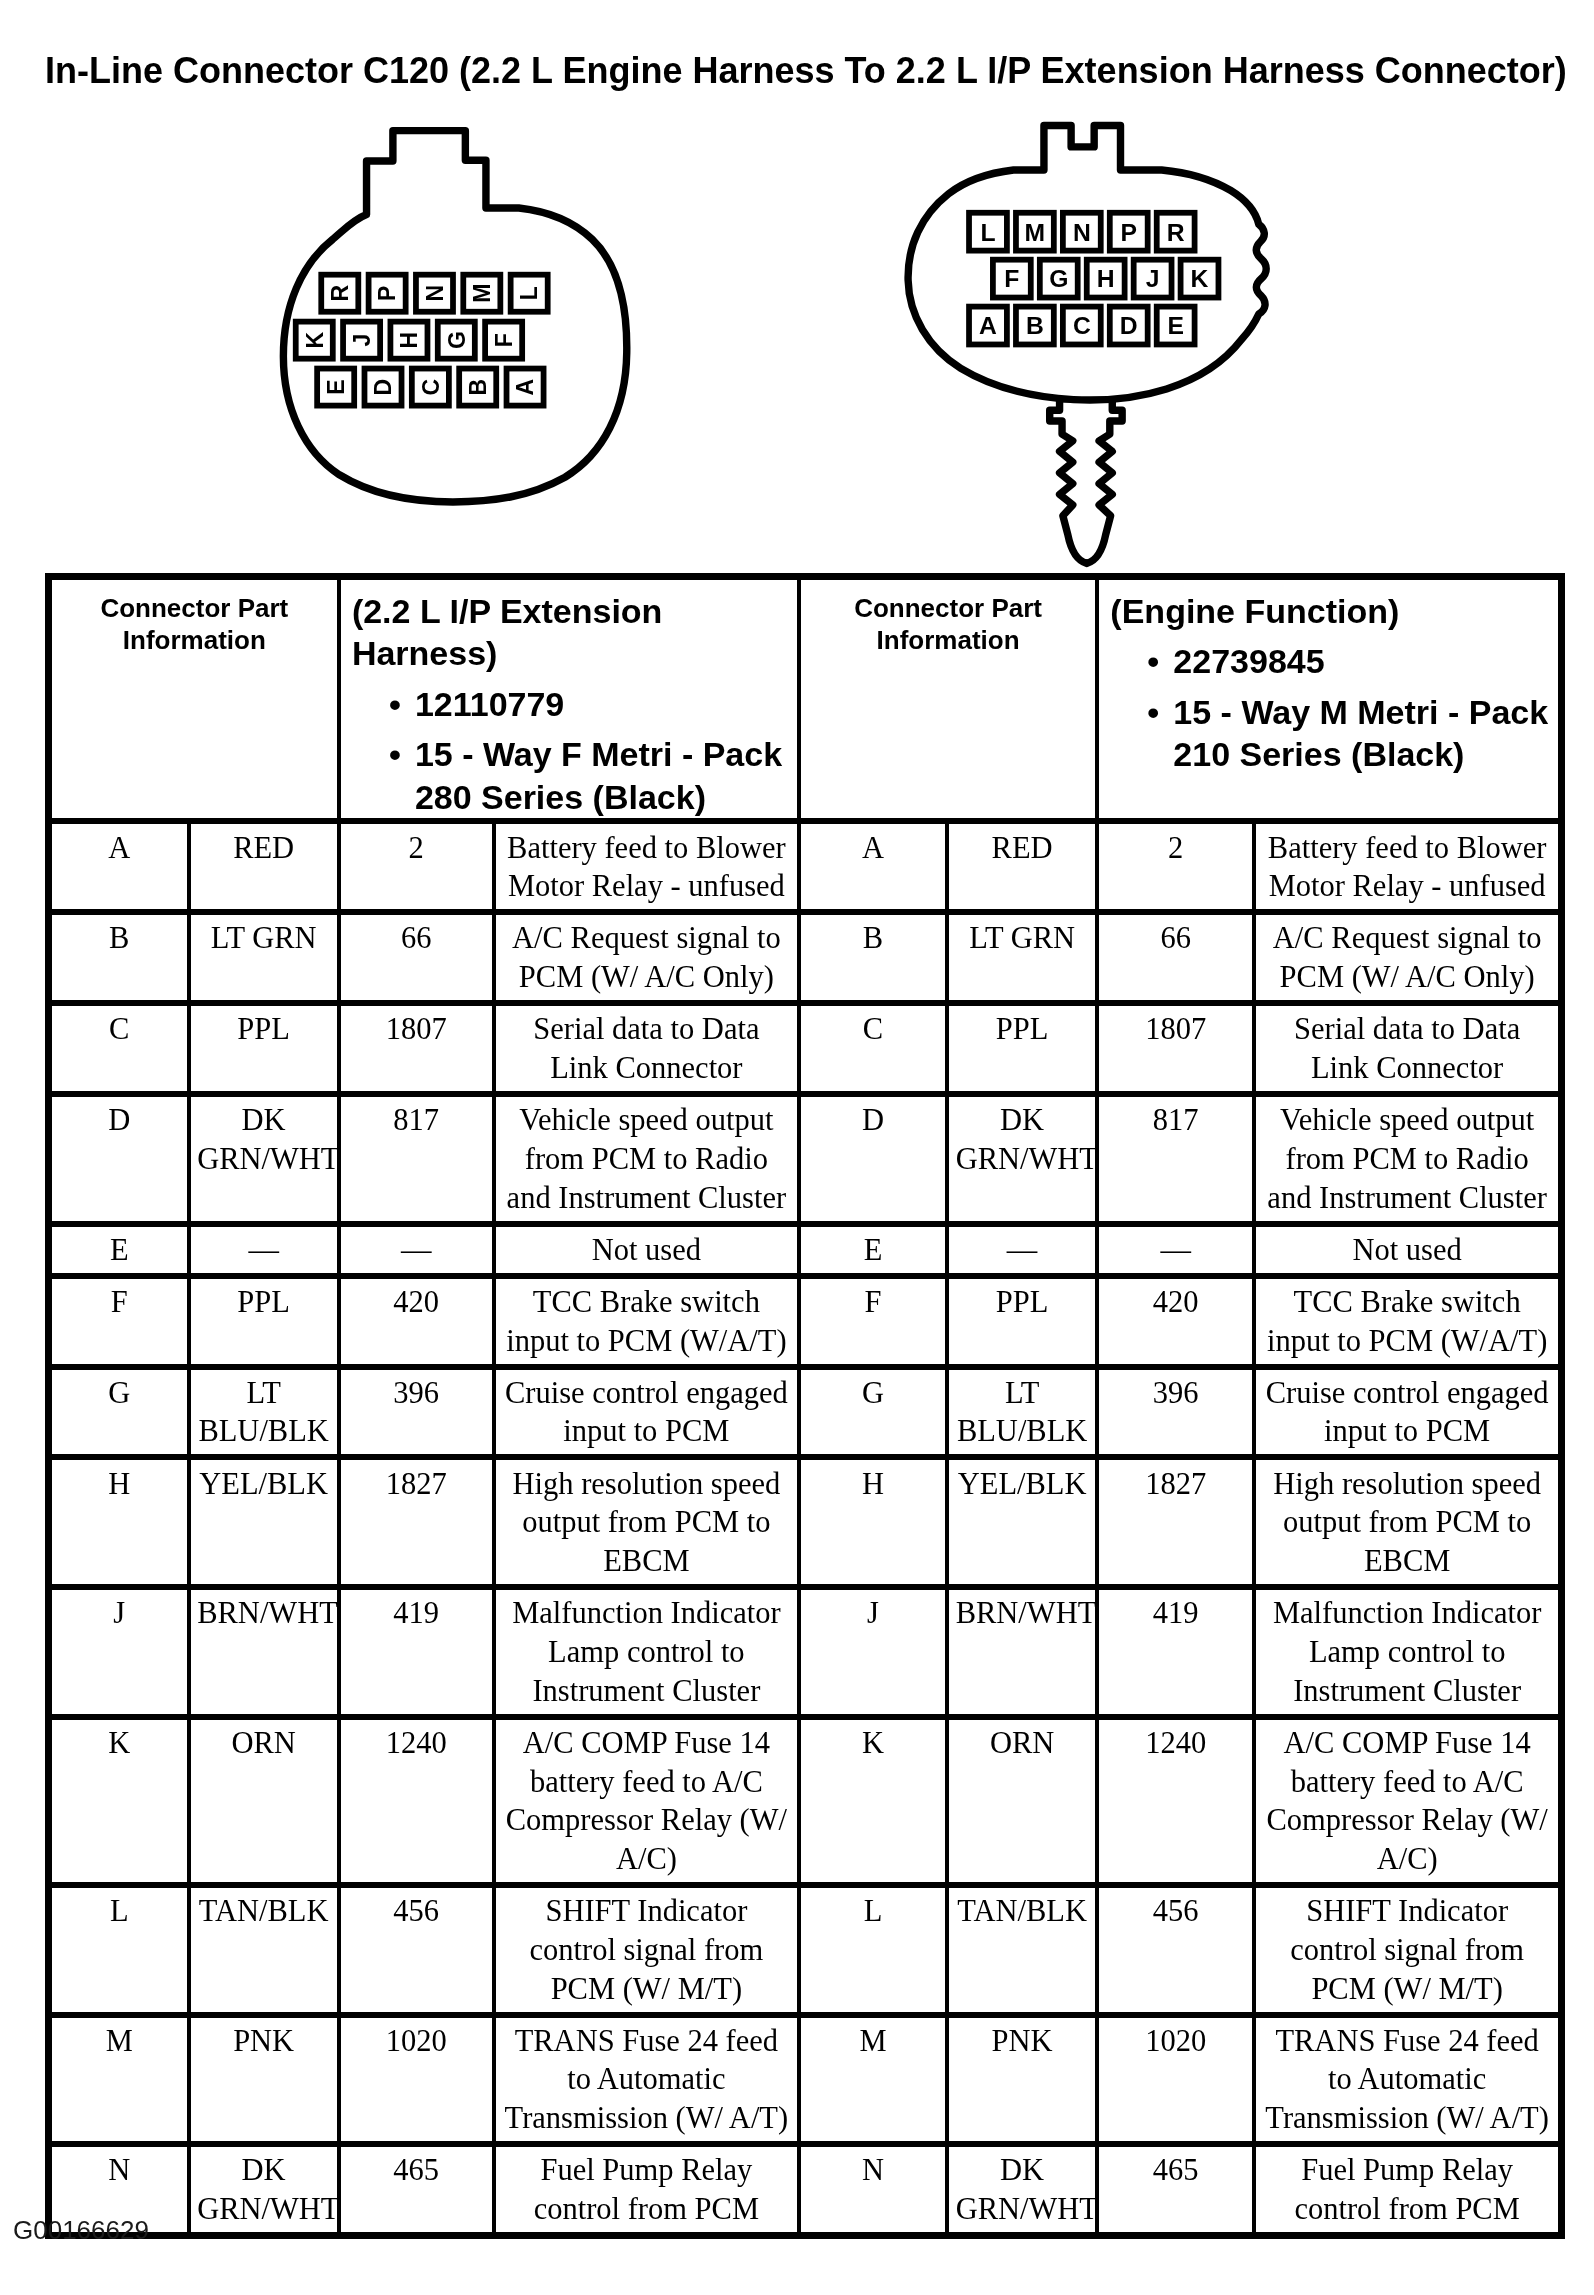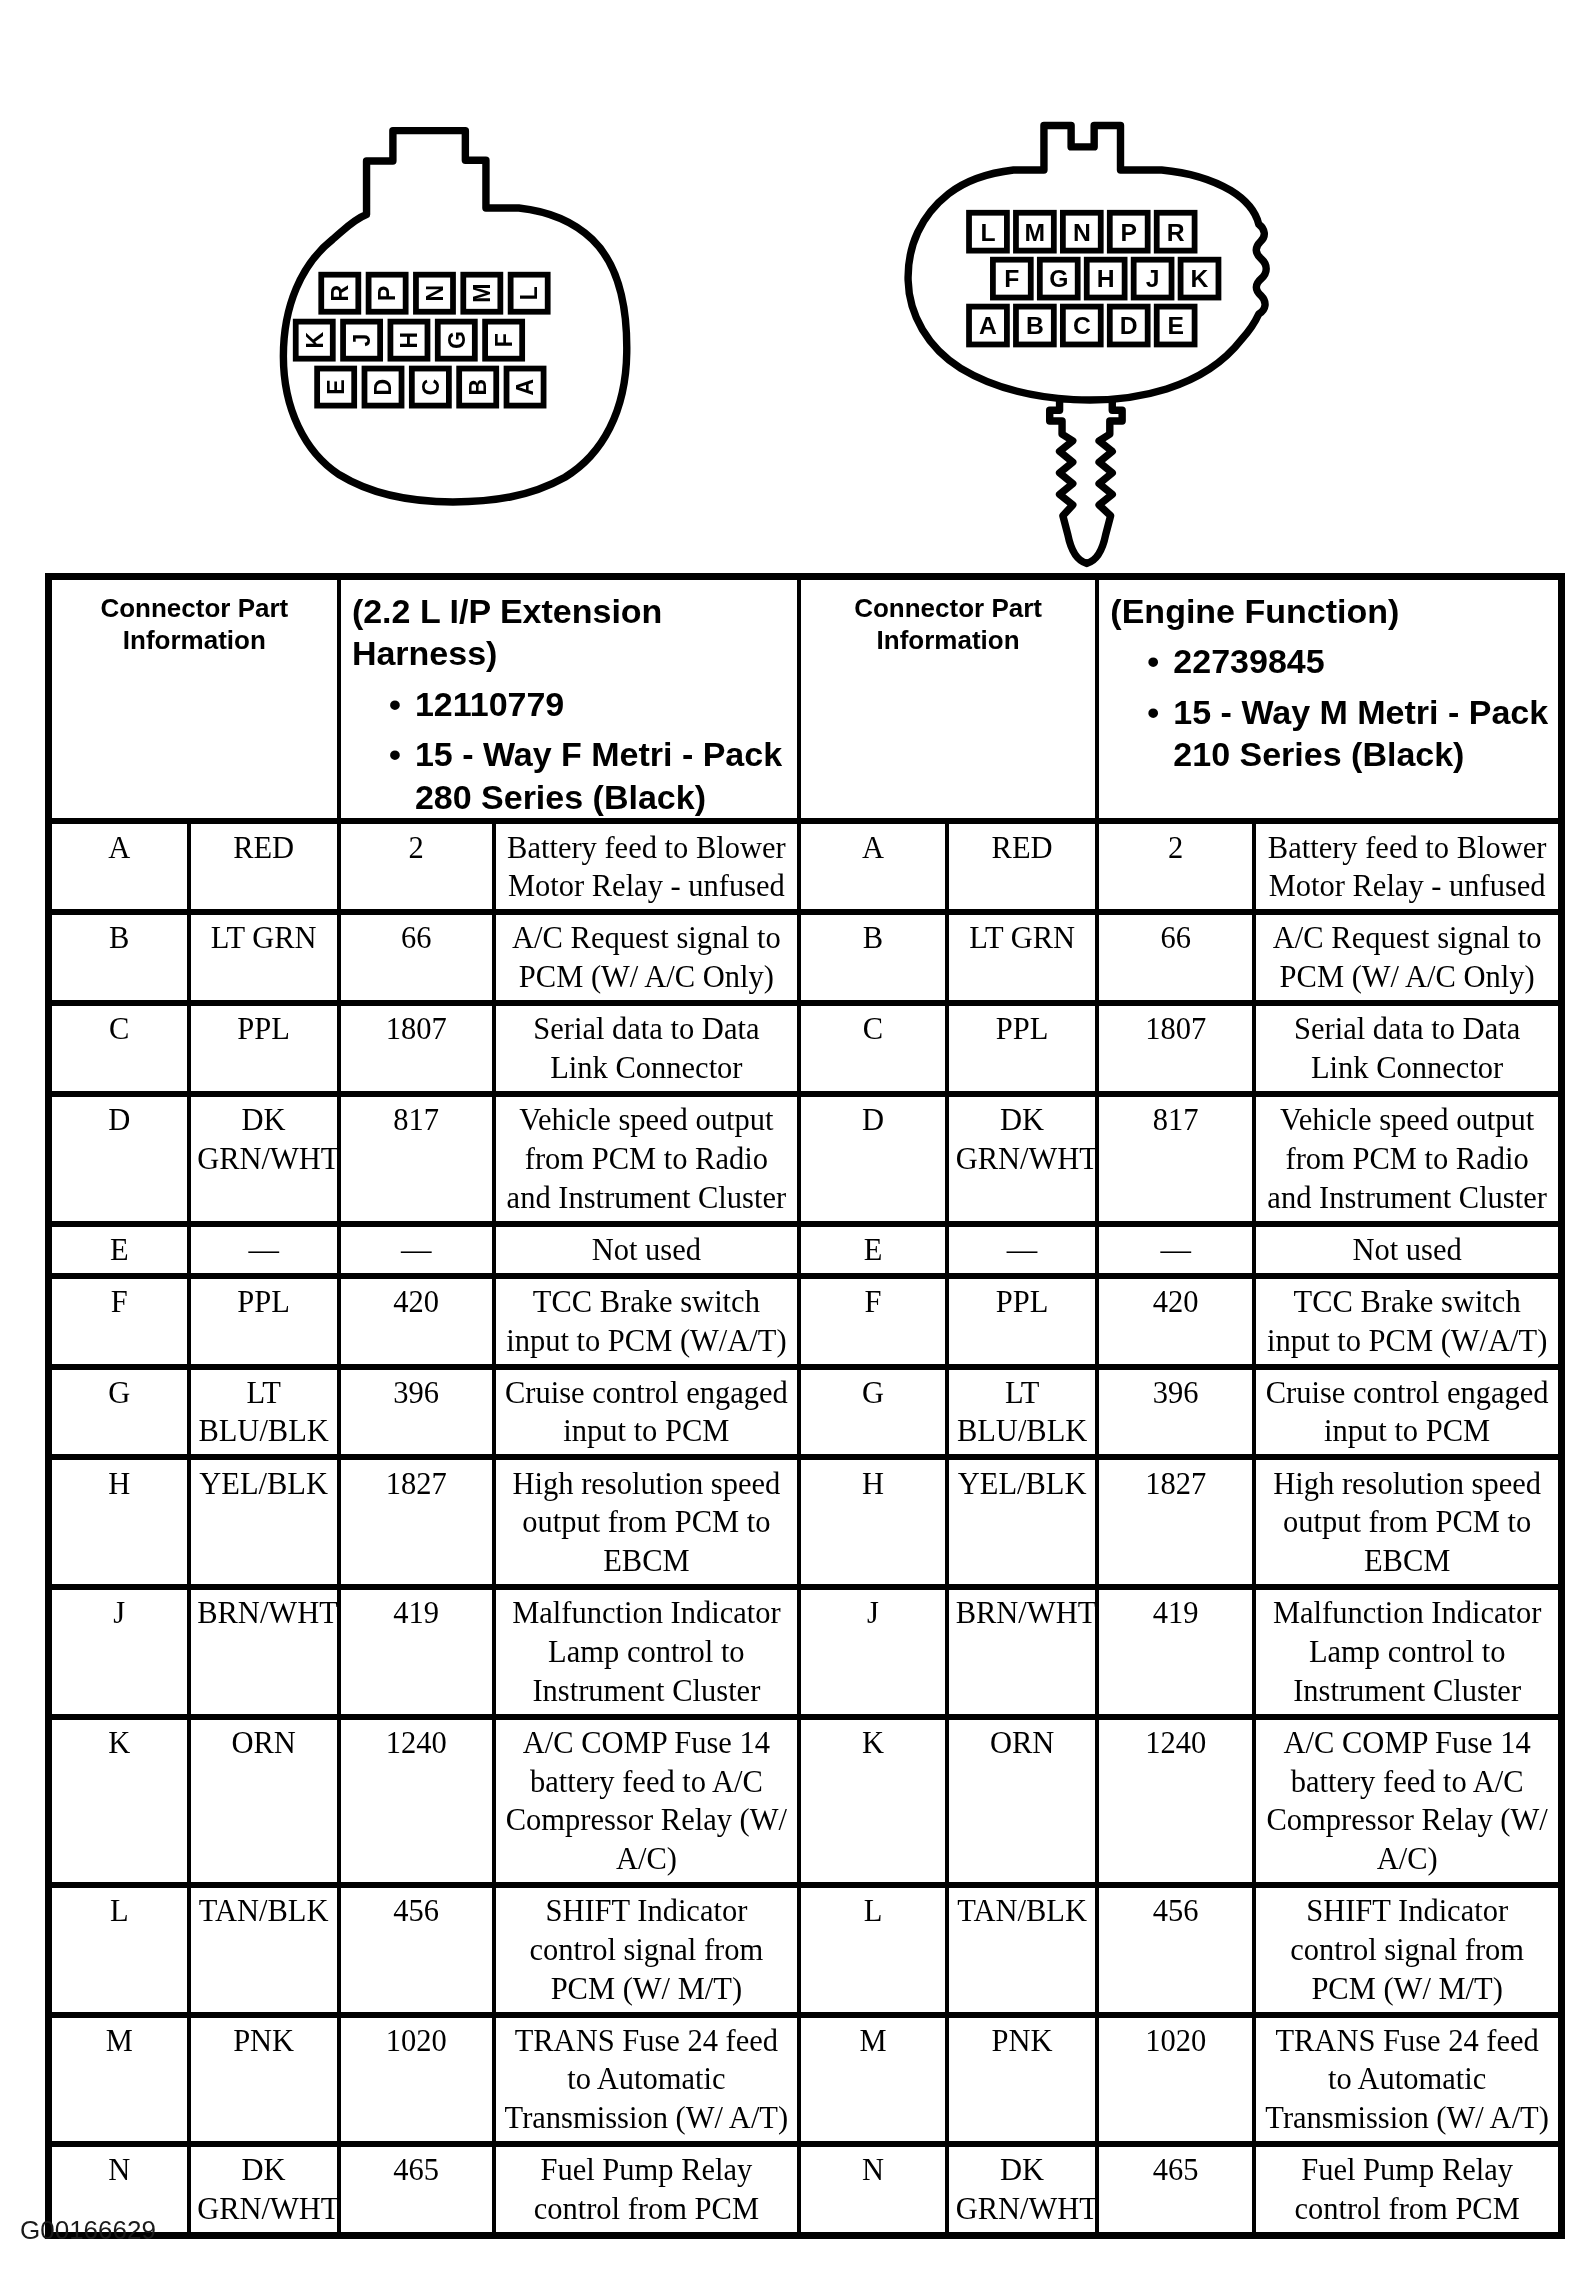--- a/index.html
+++ b/index.html
@@ -55,30 +55,31 @@
     font-family:"Liberation Sans","DejaVu Sans",sans-serif;
     font-weight:bold;font-size:34px;line-height:1.25;
     text-align:center;padding:8.2px 5px 0 5px;vertical-align:top;
   }
   .pin-table tbody td{
     font-size:30.5px;line-height:1.27;padding:4.1px 6.6px 3.3px 6.6px;
   }
   .col-pin,.col-wire,.col-circuit{text-align:center;}
   .col-function{text-align:center;}
   .figure-code{
-    position:absolute;left:20px;top:2215px;
+    position:absolute;left:13px;top:2215px;
     font-family:"Liberation Sans","DejaVu Sans",sans-serif;
     font-size:26px;color:#1a1a1a;
   }
 </style>
 </head>
 <body>
 
 <div class="page">
 
+  <h1 class="page-title">In-Line Connector C120 (2.2 L Engine Harness To 2.2 L I/P Extension Harness Connector)</h1>
 
   <svg class="conn-left" viewBox="0 0 500 470">
     <path class="outline" d="M145,110 L145,45 L177,45 L177,8 L265,8 L265,44 L290,44 L290,102 L330,102
          C366,106 396,118 419,140 C448,168 462,216 461,278 C460,348 432,401 386,429
          C343,453 297,459 250,459 C197,459 151,450 112,426 C69,398 44,344 44,282
          C44,221 66,170 104,140 C116,130 129,116 145,110 Z"></path>
     <g id="grid-left">
         <rect x="90" y="183" width="45" height="45" class="pinbox"></rect>
         <text x="112.5" y="205.5" dy="0.36em" font-size="28" class="pinletter" transform="rotate(-90 112.5 205.5)">R</text>
         <rect x="147.5" y="183" width="45" height="45" class="pinbox"></rect>

